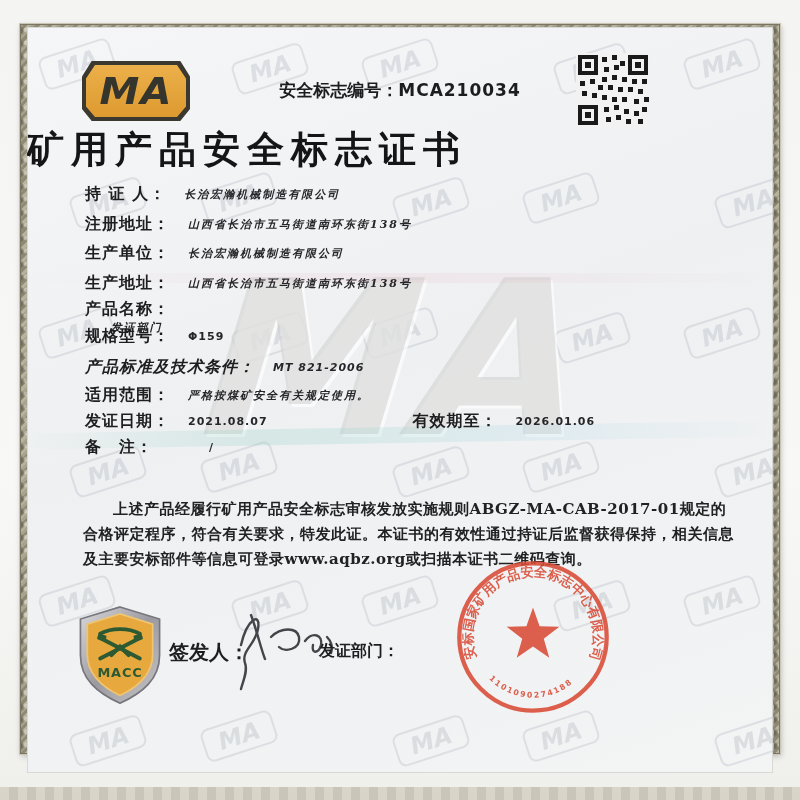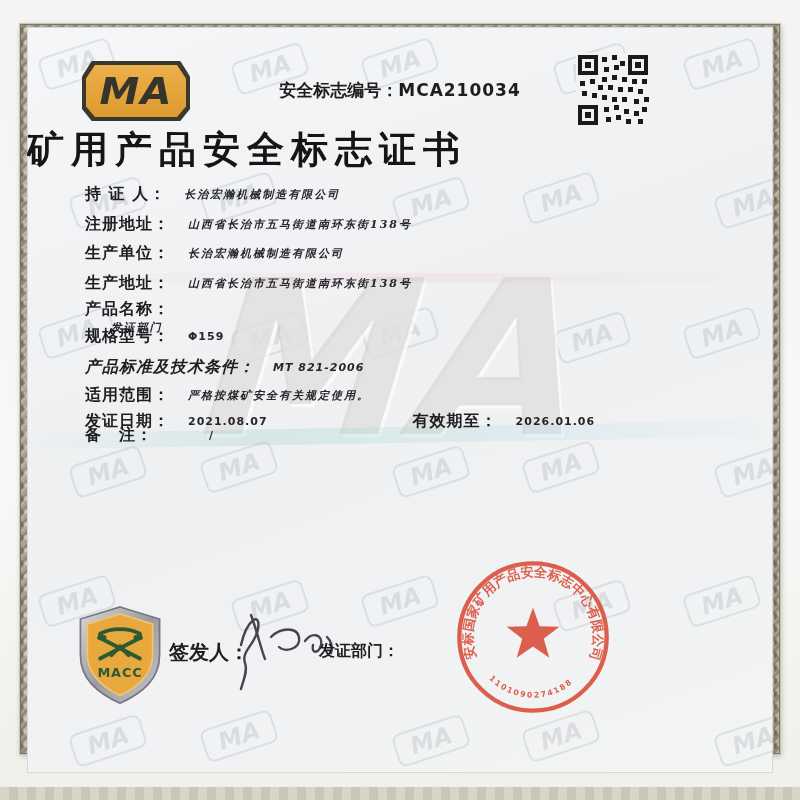--- a/index.html
+++ b/index.html
@@ -32,21 +32,21 @@
   .serial .num{letter-spacing:1px;}
   .qr{position:absolute;left:549px;top:26px;width:74px;height:74px;z-index:2;}
   .title{position:absolute;left:0;right:0;top:98px;text-align:left;font-size:37px;font-weight:800;letter-spacing:7px;color:#151517;z-index:2;}
   
   .row{position:absolute;left:58px;display:flex;align-items:center;z-index:2;white-space:nowrap;}
   .lbl{font-size:16px;font-weight:bold;color:#1e1e20;letter-spacing:1px;}
   .val{font-size:11px;color:#26262a;margin-left:18px;}
   .kai{font-family:"DejaVu Serif","Liberation Serif",serif;font-style:italic;font-weight:600;letter-spacing:2px;}
   .print{font-weight:bold;letter-spacing:1px;}
   .r0{top:157px;} .r1{top:187px;} .r2{top:216px;} .r3{top:246px;} .r4{top:272px;flex-direction:column;}
-  .r5{top:299px;} .r6{top:330px;font-style:italic;} .r7{top:358px;} .r8{top:384px;} .r9{top:398px;gap:38px;}
+  .r5{top:299px;} .r6{top:330px;font-style:italic;} .r7{top:358px;} .r8{top:384px;} .r9{top:410px;gap:38px;}
   .expiry-lbl{margin-left:145px;}
   
   .statement{position:absolute;left:56px;top:470px;width:652px;z-index:2;font-size:15px;line-height:25px;color:#222;text-indent:2em;font-weight:600;font-family:"DejaVu Serif","Liberation Serif",serif;letter-spacing:0.5px;}
   
   .macc{position:absolute;left:50px;top:578px;width:86px;height:102px;z-index:2;}
   .signer{position:absolute;left:142px;top:612px;z-index:2;font-size:20px;font-weight:bold;color:#1e1e20;}
   .sig-svg{position:absolute;left:200px;top:570px;z-index:2;}
   .dept{position:absolute;left:292px;top:614px;z-index:2;font-size:16px;font-weight:bold;color:#1e1e20;}
   .seal{position:absolute;left:428px;top:532px;width:156px;height:156px;z-index:3;opacity:0.88;}
 </style>
@@ -189,20 +189,21 @@
       <span class="lbl">发证日期：</span>
       <span class="val print">2021.08.07</span>
       <span class="lbl expiry-lbl">有效期至：</span>
       <span class="val print">2026.01.06</span>
     </div>
     <div class="row r9">
       <span class="lbl">备　注：</span>
       <span class="val print">/</span>
     </div>
 
+    <div class="statement">上述产品经履行矿用产品安全标志审核发放实施规则ABGZ-MA-CAB-2017-01规定的合格评定程序，符合有关要求，特发此证。本证书的有效性通过持证后监督获得保持，相关信息及主要安标部件等信息可登录www.aqbz.org或扫描本证书二维码查询。</div>
 
     <svg class="macc" viewBox="0 0 100 118" aria-hidden="true">
       <defs>
         <linearGradient id="silver" x1="0" y1="0" x2="1" y2="1">
           <stop offset="0" stop-color="#d9d9dc"></stop>
             <stop offset="0.5" stop-color="#9a9aa0"></stop>
             <stop offset="1" stop-color="#c7c7cb"></stop>
         </linearGradient>
       </defs>
       <path d="M50 2 L96 16 V58 C96 86 76 102 50 114 C24 102 4 86 4 58 V16 Z" fill="url(#silver)" stroke="#76767c" stroke-width="2"></path>

